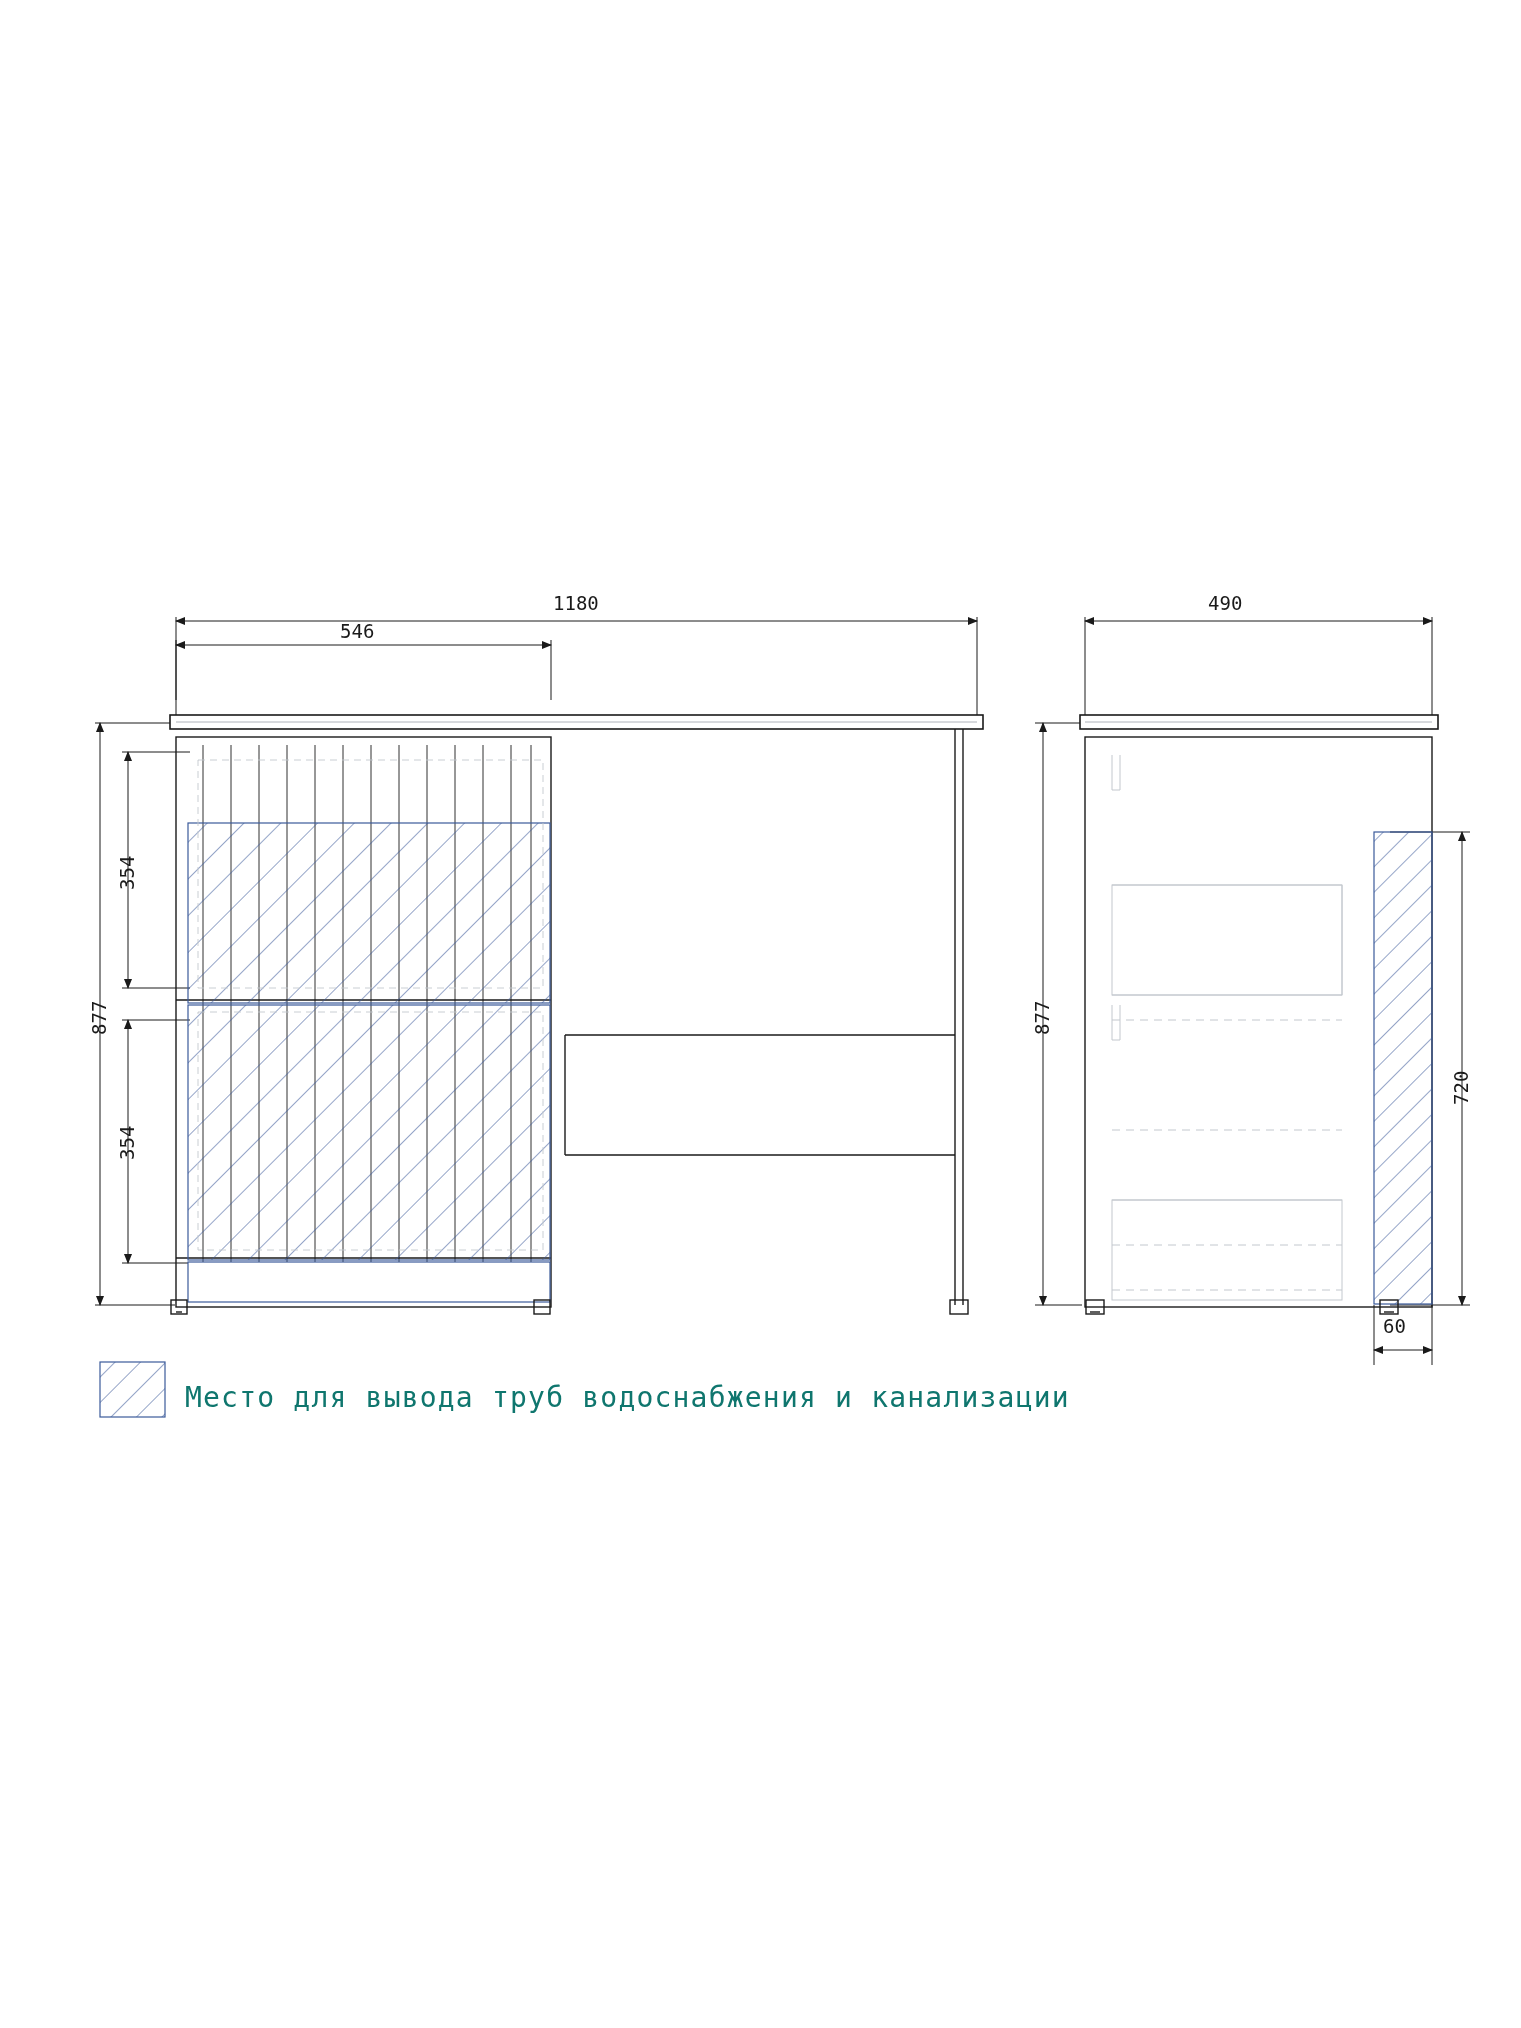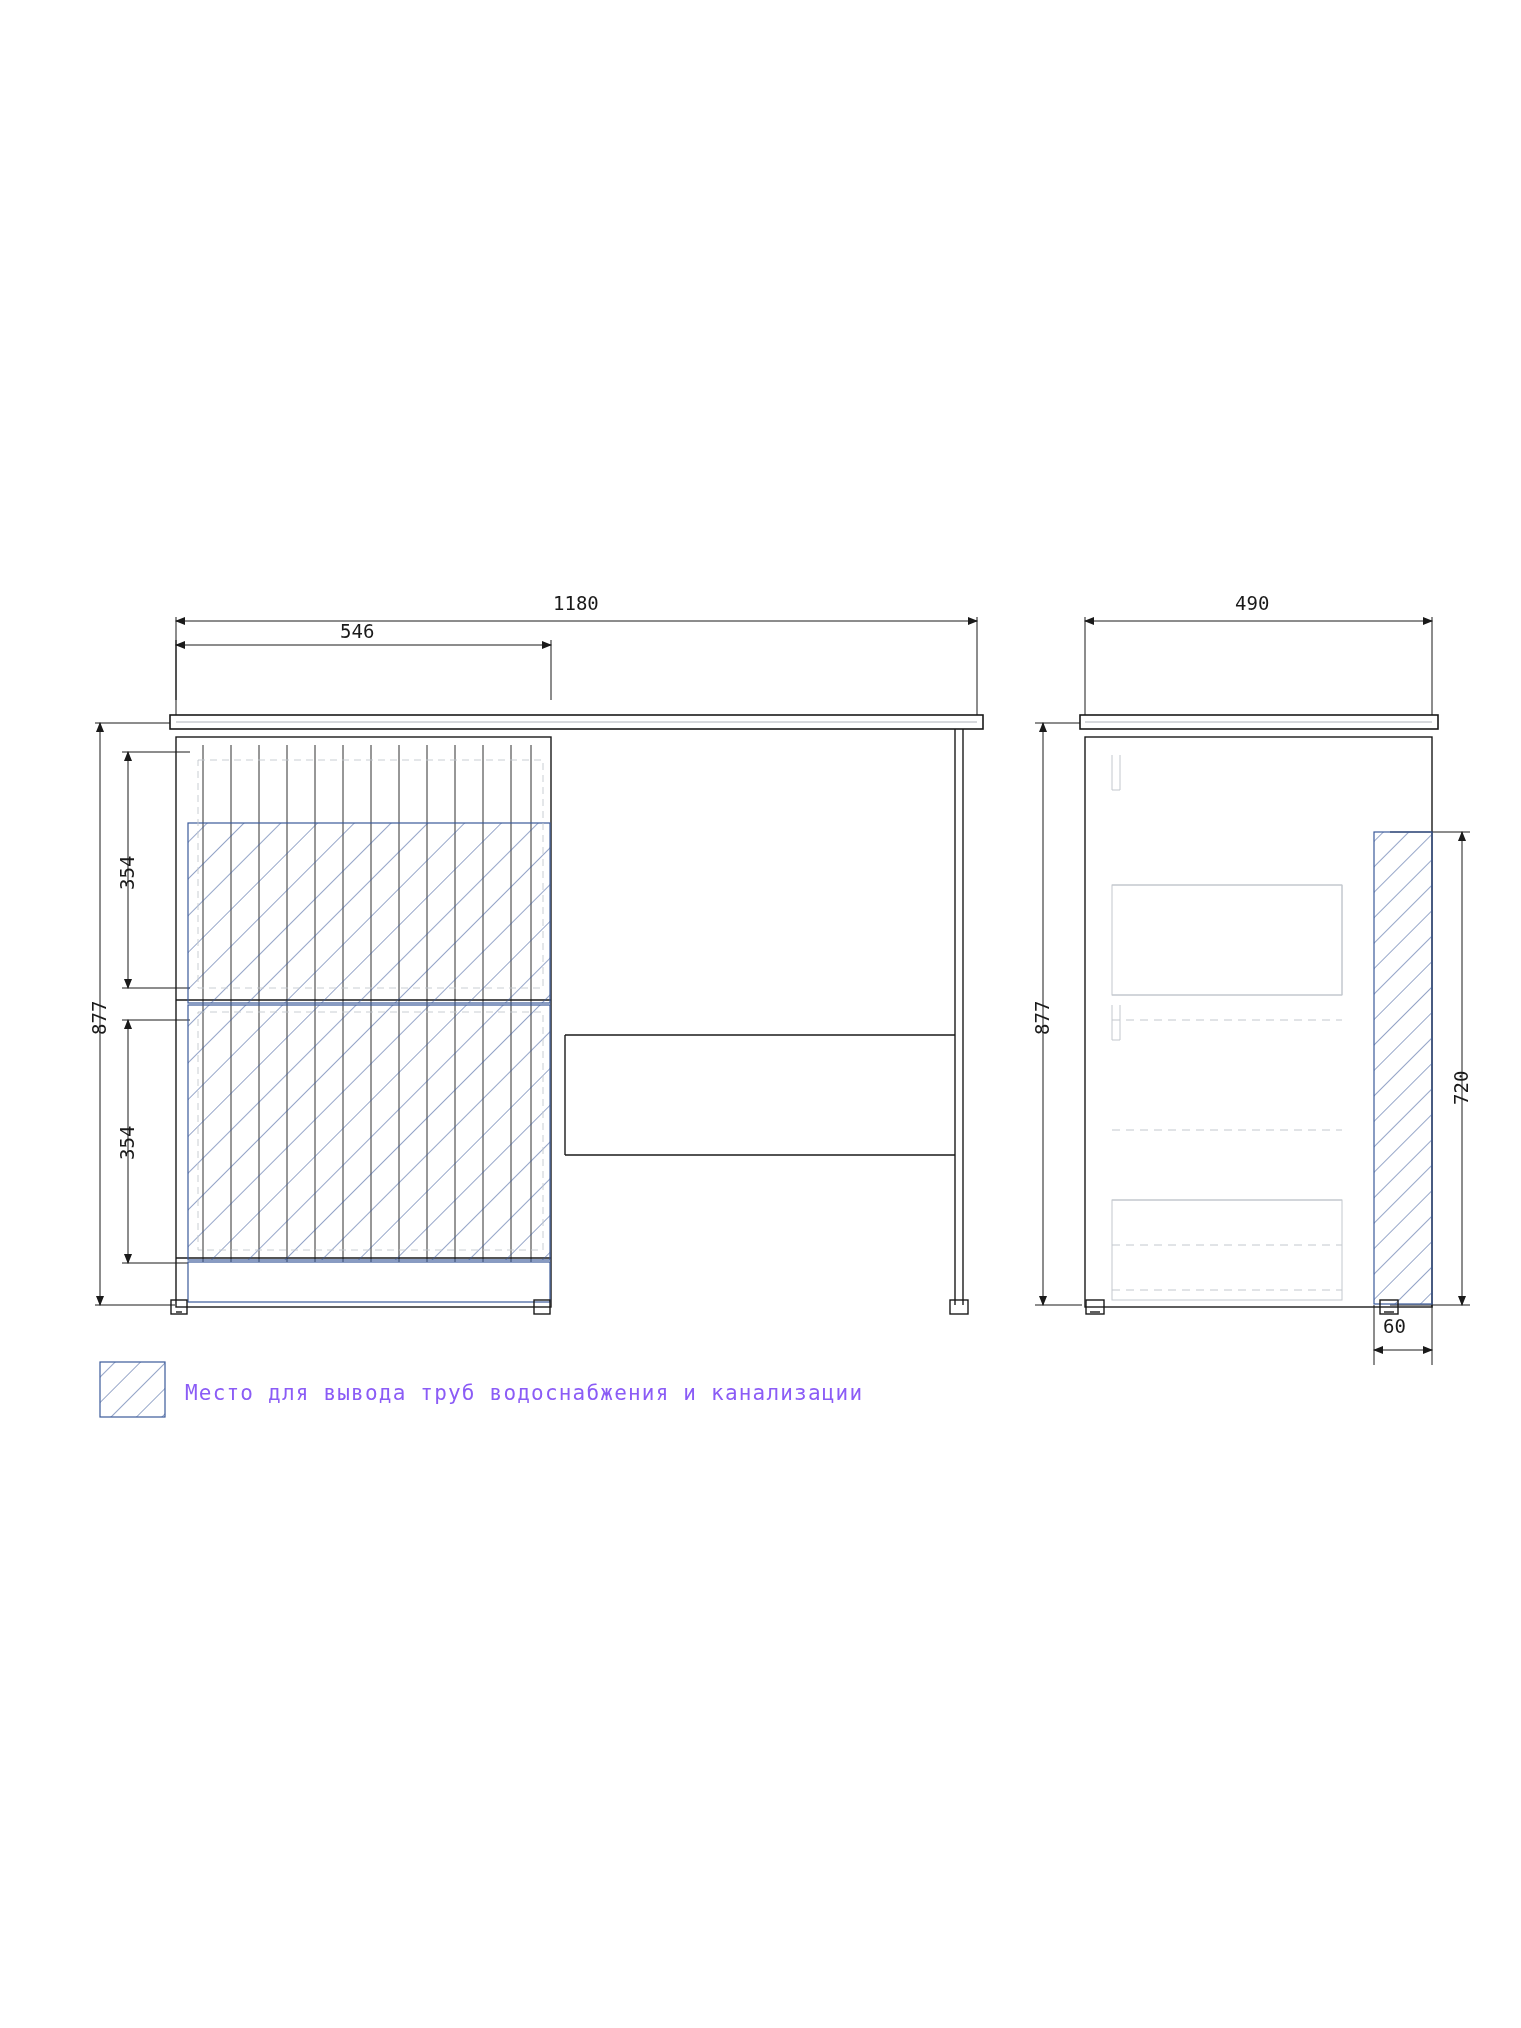--- a/index.html
+++ b/index.html
@@ -19,23 +19,23 @@
     left: 0;
     top: 0;
     width: 1521px;
     height: 2028px;
   }
   .legend-text {
     position: absolute;
     left: 185px;
     top: 1381px;
     font-family: "DejaVu Sans Mono", monospace;
-    font-size: 21px;
+    font-size: 28px;
     letter-spacing: 1.2px;
-    color: #8b5cf6;
+    color: #0f766e;
     white-space: nowrap;
   }
   .dim-label {
     position: absolute;
     font-family: "DejaVu Sans Mono", monospace;
     font-size: 19px;
     color: #1a1a1a;
     white-space: nowrap;
   }
   .dim-label.vert {
@@ -222,18 +222,18 @@
     <rect x="100" y="1362" width="65" height="55" fill="url(#hatchBlueSmall)" stroke="#3b5a9a" stroke-width="1.2"></rect>
   </g>
 </svg>
 
 <div class="dim-label" style="left:553px; top:592px;text-align:center;">1180</div>
 <div class="dim-label" style="left:340px; top:620px;">546</div>
 <div class="dim-label vert" style="left:88px; top:1035px;">877</div>
 <div class="dim-label vert" style="left:116px; top:890px;">354</div>
 <div class="dim-label vert" style="left:116px; top:1160px;">354</div>
 
-<div class="dim-label" style="left:1235px; top:592px;">490</div>
+<div class="dim-label" style="left:1208px; top:592px;">490</div>
 <div class="dim-label vert" style="left:1031px; top:1035px;">877</div>
 <div class="dim-label vert" style="left:1450px; top:1105px;">720</div>
 <div class="dim-label" style="left:1383px; top:1315px;">60</div>
 
 <div class="legend-text">Место для вывода труб водоснабжения и канализации</div>
 
 </body></html>

